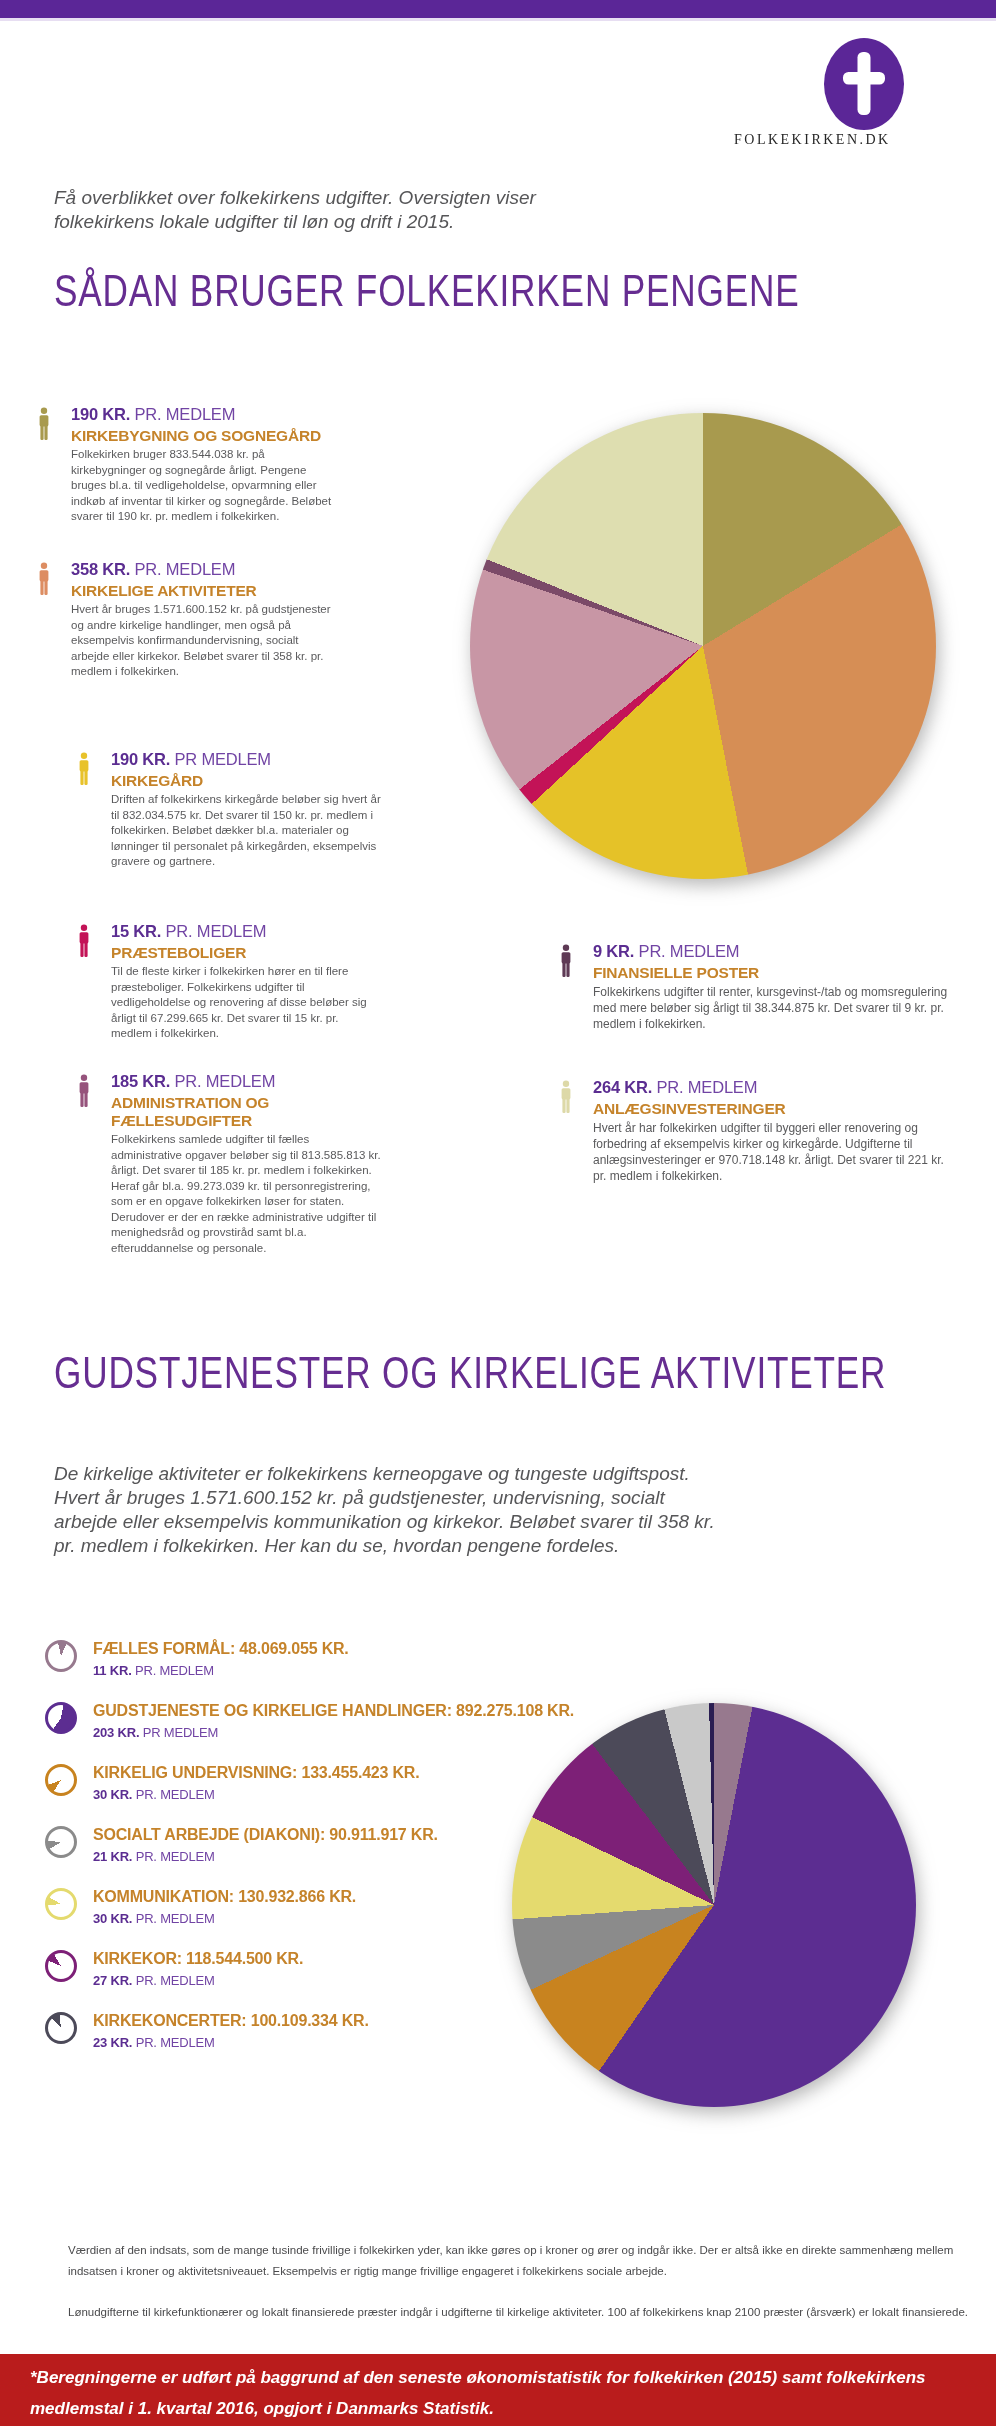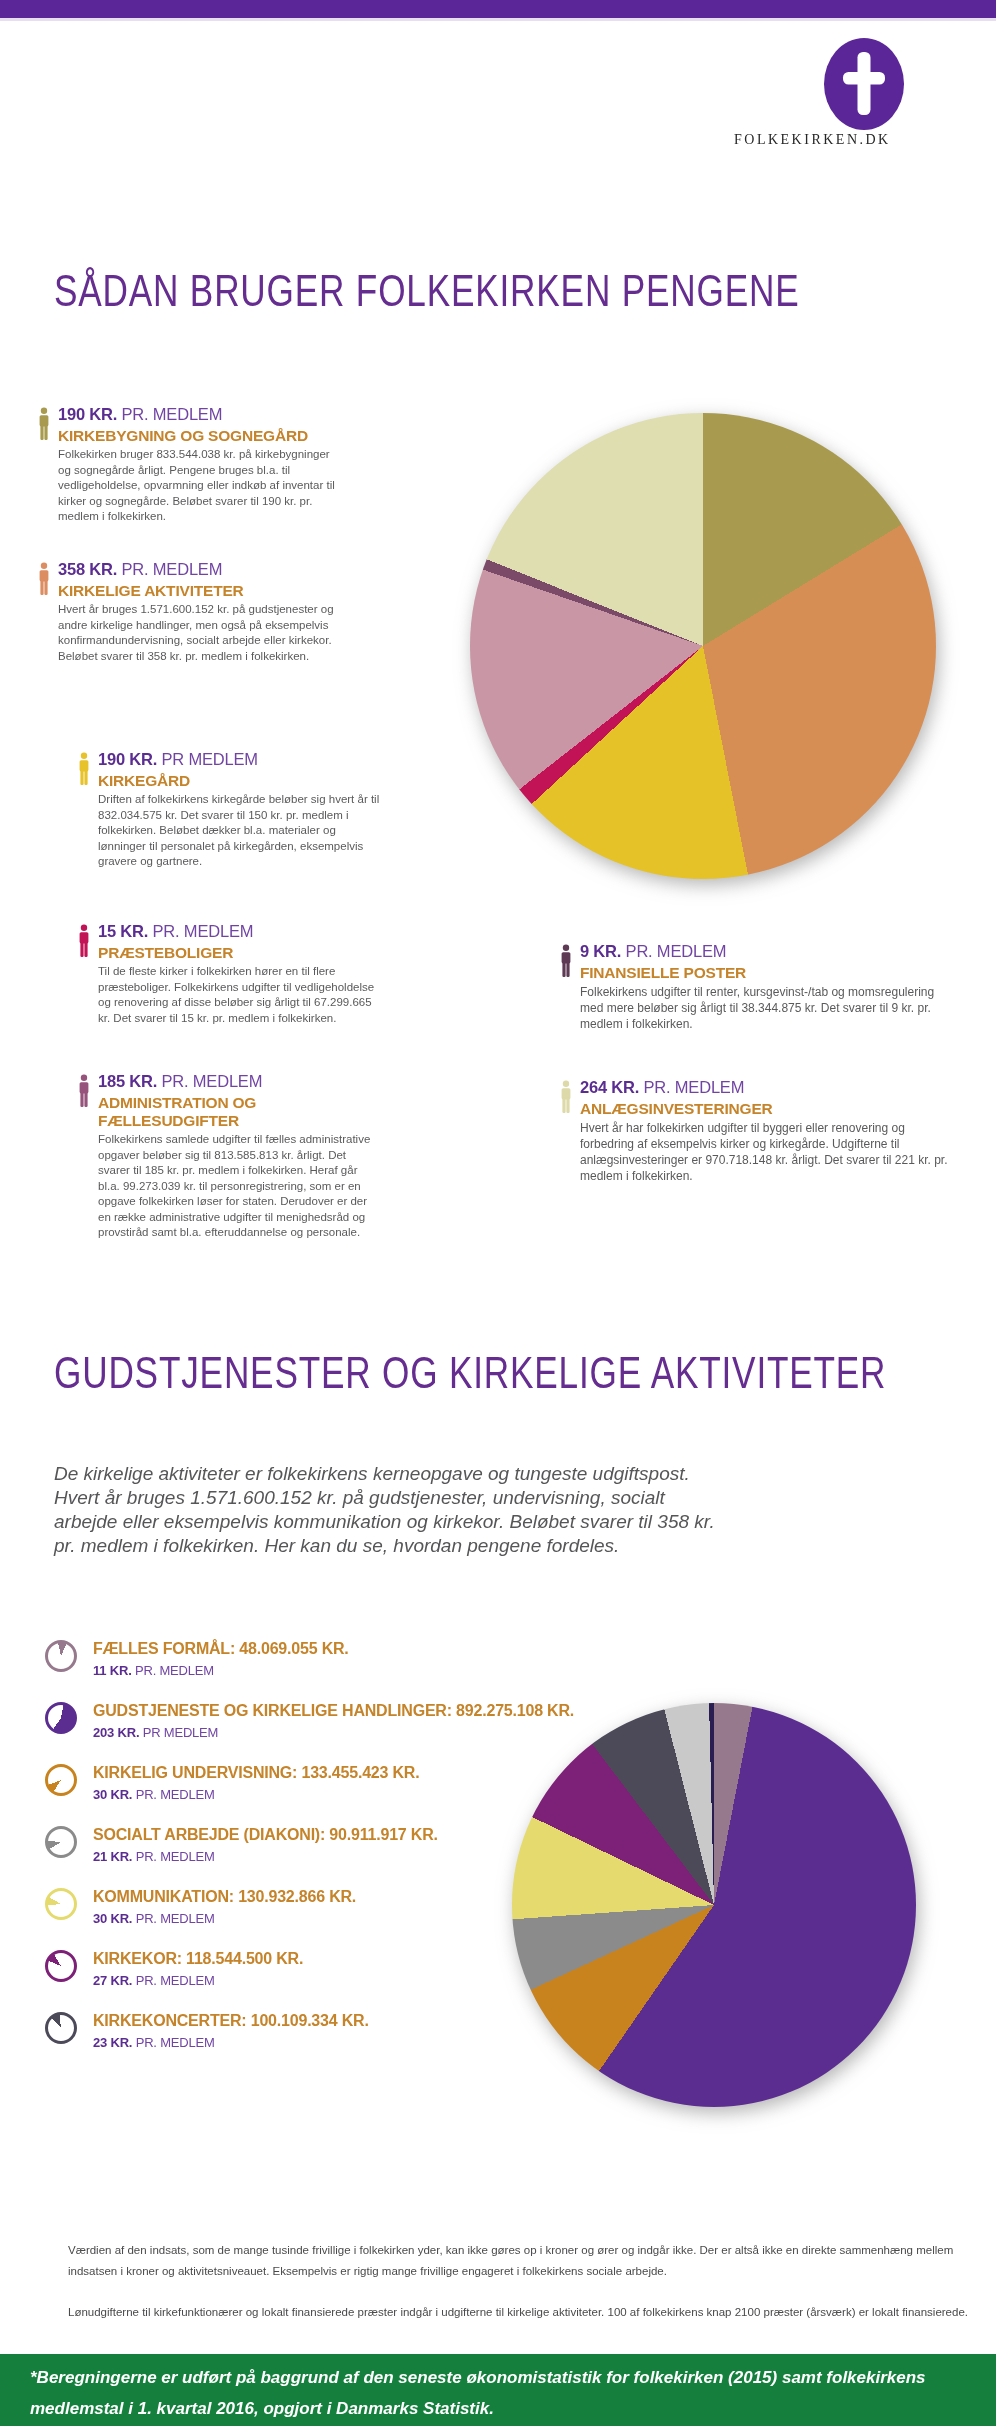--- a/index.html
+++ b/index.html
@@ -11,58 +11,59 @@
   .logotext{position:absolute;left:734px;top:132px;width:260px;
     font-family:"Liberation Serif",serif;font-size:14px;letter-spacing:2.5px;color:#262626;}
   .intro{position:absolute;font-style:italic;color:#565658;font-size:19px;line-height:24px;margin:0;}
   #intro1{left:54px;top:186px;width:575px;}
   #intro2{left:54px;top:1462px;width:665px;}
   .bigtitle{position:absolute;margin:0;font-weight:400;color:#662d91;font-size:44px;
     letter-spacing:1px;white-space:nowrap;}
   #h1{left:54px;top:266px;}
   #h2{left:54px;top:1348px;}
   .cond{display:inline-block;transform:scaleX(.8);transform-origin:0 50%;}
-  .block{position:absolute;display:flex;gap:6px;align-items:flex-start;}
+  .block{position:absolute;display:flex;gap:19px;align-items:flex-start;}
   .person{width:16px;height:34px;flex:none;margin-top:2px;}
   .amount-line{font-size:16.5px;letter-spacing:-.2px;white-space:nowrap;}
   .amt{font-weight:700;color:#5b2d91;}
   .per{color:#7144a4;}
   .btitle{font-size:15.5px;font-weight:700;color:#c5832a;letter-spacing:-.2px;margin:3px 0 2px;}
   .bbody{margin:0;font-size:11.5px;line-height:15.5px;color:#5a5a5c;}
   .block.rightcol .bbody{font-size:12px;line-height:16px;}
   .pie{position:absolute;border-radius:50%;filter:drop-shadow(3px 6px 9px rgba(110,110,110,.5));}
   #pie1{left:470px;top:413px;width:466px;height:466px;}
   #pie2{left:512px;top:1703px;width:404px;height:404px;}
   .litem{position:absolute;left:45px;display:flex;gap:16px;align-items:flex-start;}
   .picon{width:26px;height:26px;border-radius:50%;border:3px solid #999;flex:none;margin-top:0px;}
   .llabel{font-size:16px;font-weight:700;color:#c5832a;white-space:nowrap;letter-spacing:-.2px;}
   .lsub{font-size:13px;margin-top:5px;letter-spacing:-.2px;}
   .fnote{position:absolute;left:56px;width:900px;font-size:11.5px;line-height:21px;color:#4a4a4c;margin:12px;}
   #fn1{top:2228px;}
   #fn2{top:2290px;}
-  .footerbar{position:absolute;left:0;top:2354px;width:996px;height:72px;background:#15803d;}
+  .footerbar{position:absolute;left:0;top:2354px;width:996px;height:72px;background:#b91c1c;}
   .footertext{position:absolute;left:30px;top:8px;width:945px;color:#ffffff;
     font-style:italic;font-weight:700;font-size:17px;line-height:31px;margin:0;}
 </style>
 </head>
 <body>
 
 <div class="canvas">
 
   <div class="topbar"></div>
 
   <svg class="logo" viewBox="0 0 80 92">
     <ellipse cx="40" cy="46" rx="40" ry="46" fill="#5b2697"></ellipse>
     <g fill="#ffffff">
       <rect x="33.5" y="14" width="13" height="63" rx="5.5"></rect>
       <rect x="19" y="34" width="42" height="12.5" rx="5.5"></rect>
     </g>
   </svg>
   <div class="logotext">FOLKEKIRKEN.DK</div>
 
+  <p class="intro" id="intro1">Få overblikket over folkekirkens udgifter. Oversigten viser folkekirkens lokale udgifter til løn og drift i 2015.</p>
 
   <h1 class="bigtitle" id="h1"><span class="cond">SÅDAN BRUGER FOLKEKIRKEN PENGENE</span></h1>
 
   <div class="block" style="left:36px;top:405px;width:300px">
     <svg class="person" viewBox="0 0 20 42">
         <g fill="#a89a4e">
           <circle cx="10" cy="4.5" r="4"></circle>
           <rect x="4.5" y="10" width="11" height="14" rx="2"></rect>
           <rect x="5.5" y="22" width="4" height="19" rx="1.5"></rect>
           <rect x="10.5" y="22" width="4" height="19" rx="1.5"></rect>

